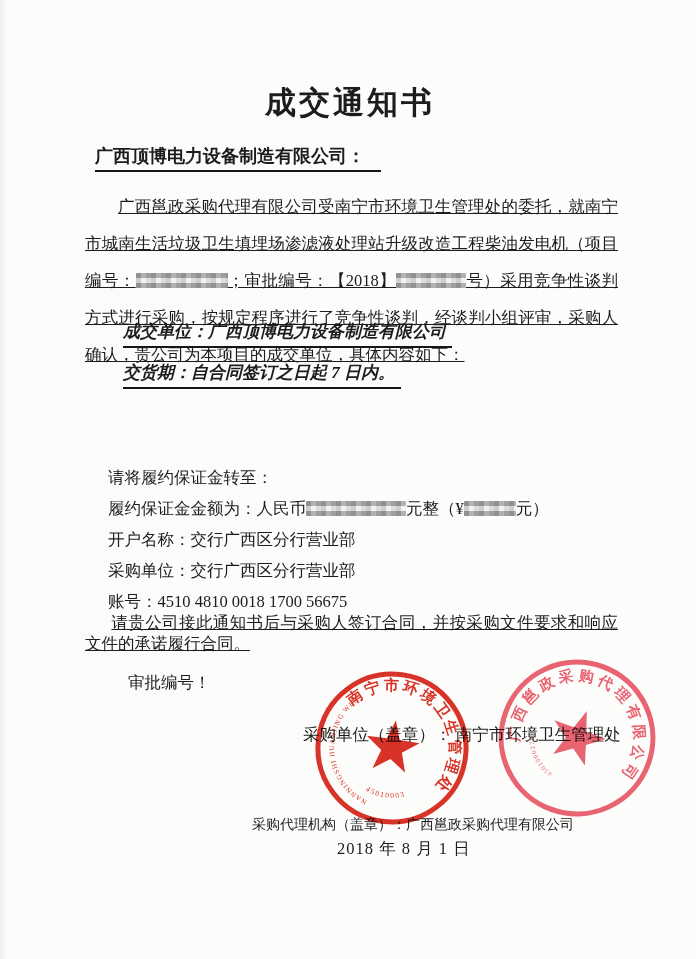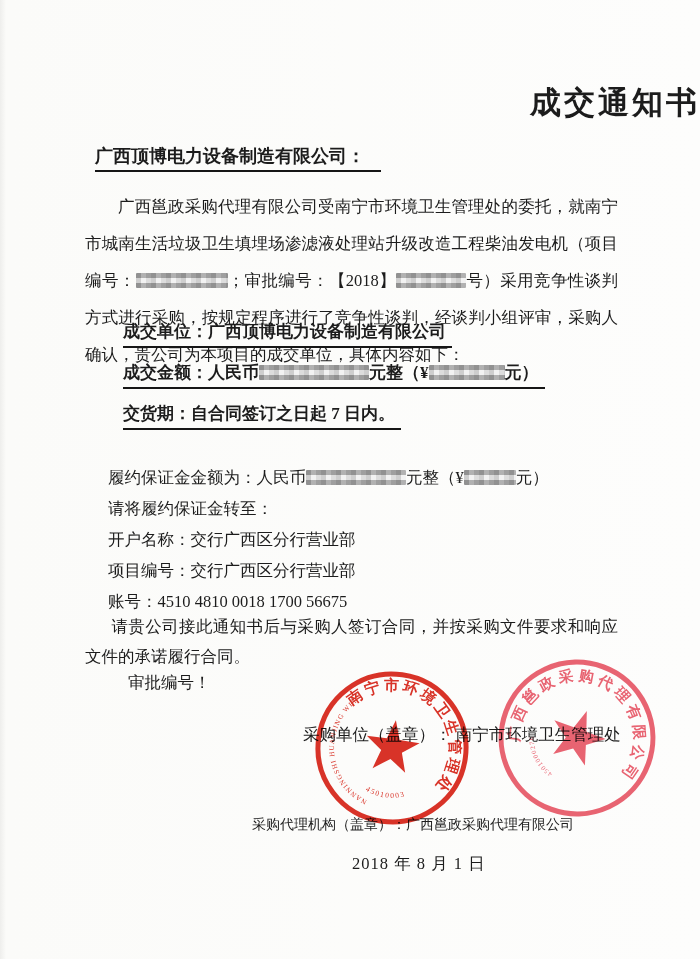--- a/index.html
+++ b/index.html
@@ -10,53 +10,53 @@
     color:#1c1c1c;
     position:relative;
     overflow:hidden;
   }
   .page{
     position:absolute;inset:0;
     background:linear-gradient(90deg,#eeeeec 0px,#fbfbf9 6px,#fdfdfc 100%);
   }
   .title{
     position:absolute;top:82px;left:0;width:700px;
-    text-align:right;font-size:31px;font-weight:bold;
+    text-align:center;font-size:31px;font-weight:bold;
     letter-spacing:3px;margin:0;
   }
   .addressee{
     position:absolute;top:144px;left:95px;margin:0;
     font-size:18px;font-weight:bold;
   }
   .addressee .u-wide{
     border-bottom:2px solid #161616;
     padding-bottom:2px;padding-right:16px;display:inline-block;
   }
   .para{
     position:absolute;left:85px;width:533px;margin:0;
     font-size:16.5px;line-height:37px;
-    text-align:justify;text-justify:inter-ideograph;
+    text-align:justify;text-justify:inter-ideograph;text-decoration:underline;
   }
   .intro{top:188px;text-indent:2em;}
-  .closing{top:612px;text-indent:1.6em;line-height:30px;}
+  .closing{top:612px;text-indent:1.6em;line-height:21px;}
   .notice{
     position:absolute;top:672px;left:128px;margin:0;
     font-size:16.5px;
   }
   .award{position:absolute;top:320px;left:123px;}
   .award p{margin:0 0 13px 0;font-size:17px;font-weight:bold;}
   .award .u{
     border-bottom:2px solid #161616;padding-bottom:3px;
-    display:inline-block;padding-right:6px;
+    display:inline-block;padding-right:6px;font-style:italic;
   }
   .deposit{position:absolute;top:462px;left:108px;}
   .deposit p{margin:0;font-size:16.5px;line-height:31px;}
   .sig-purchaser{position:absolute;top:724px;left:303px;margin:0;font-size:16.5px;}
   .sig-agency{position:absolute;top:816px;left:252px;margin:0;font-size:14px;font-family:Liberation Mono, monospace;}
-  .sig-date{position:absolute;top:838px;left:337px;margin:15px;font-size:16.5px;letter-spacing:1px;}
+  .sig-date{position:absolute;top:838px;left:337px;margin:0;font-size:16.5px;letter-spacing:1px;}
   
   .redact{
     display:inline-block;height:15px;vertical-align:-2px;
     background-color:#d8d8d8;
     background-image:
       repeating-linear-gradient(0deg, rgba(80,80,80,.38) 0 5px, rgba(255,255,255,.30) 5px 10px),
       repeating-linear-gradient(90deg, #b9b9b9 0 5px, #ededed 5px 10px, #cfcfcf 10px 15px);
     border-radius:1px;
   }
   .r-project{width:92px;}
@@ -80,29 +80,28 @@
 <div class="page">
 
   <h1 class="title">成交通知书</h1>
 
   <p class="addressee"><span class="u-wide">广西顶博电力设备制造有限公司：</span></p>
 
   <p class="para intro"><span>广西邕政采购代理有限公司受南宁市环境卫生管理处的委托，就南宁市城南生活垃圾卫生填埋场渗滤液处理站升级改造工程柴油发电机（项目编号：</span><span class="redact r-project"></span><span>；审批编号：【2018】</span><span class="redact r-approval"></span><span>号）采用竞争性谈判方式进行采购，按规定程序进行了竞争性谈判，经谈判小组评审，采购人确认，贵公司为本项目的成交单位，具体内容如下：</span></p>
 
   <div class="award">
     <p><span class="u">成交单位：广西顶博电力设备制造有限公司</span></p>
-    <p><span class="u"><span>成交金额：人民币</span><span class="redact r-amt1"></span><span>元整（¥</span><span class="redact r-amt2"></span><span>元）</span></span></p>
     <p><span class="u">交货期：自合同签订之日起 7 日内。</span></p>
   </div>
 
   <div class="deposit">
+    <p>请将履约保证金转至：</p>
     <p><span>履约保证金金额为：人民币</span><span class="redact r-dep1"></span><span>元整（¥</span><span class="redact r-dep2"></span><span>元）</span></p>
-    <p>请将履约保证金转至：</p>
     <p>开户名称：交行广西区分行营业部</p>
-    <p>项目编号：交行广西区分行营业部</p>
+    <p>采购单位：交行广西区分行营业部</p>
     <p>账号：4510 4810 0018 1700 56675</p>
   </div>
 
   <p class="para closing">请贵公司接此通知书后与采购人签订合同，并按采购文件要求和响应文件的承诺履行合同。</p>
   <p class="notice">审批编号！</p>
 
   <p class="sig-purchaser">采购单位（盖章）： 南宁市环境卫生管理处</p>
   <p class="sig-agency">采购代理机构（盖章）：广西邕政采购代理有限公司</p>
   <p class="sig-date">2018 年 8 月 1 日</p>
 

